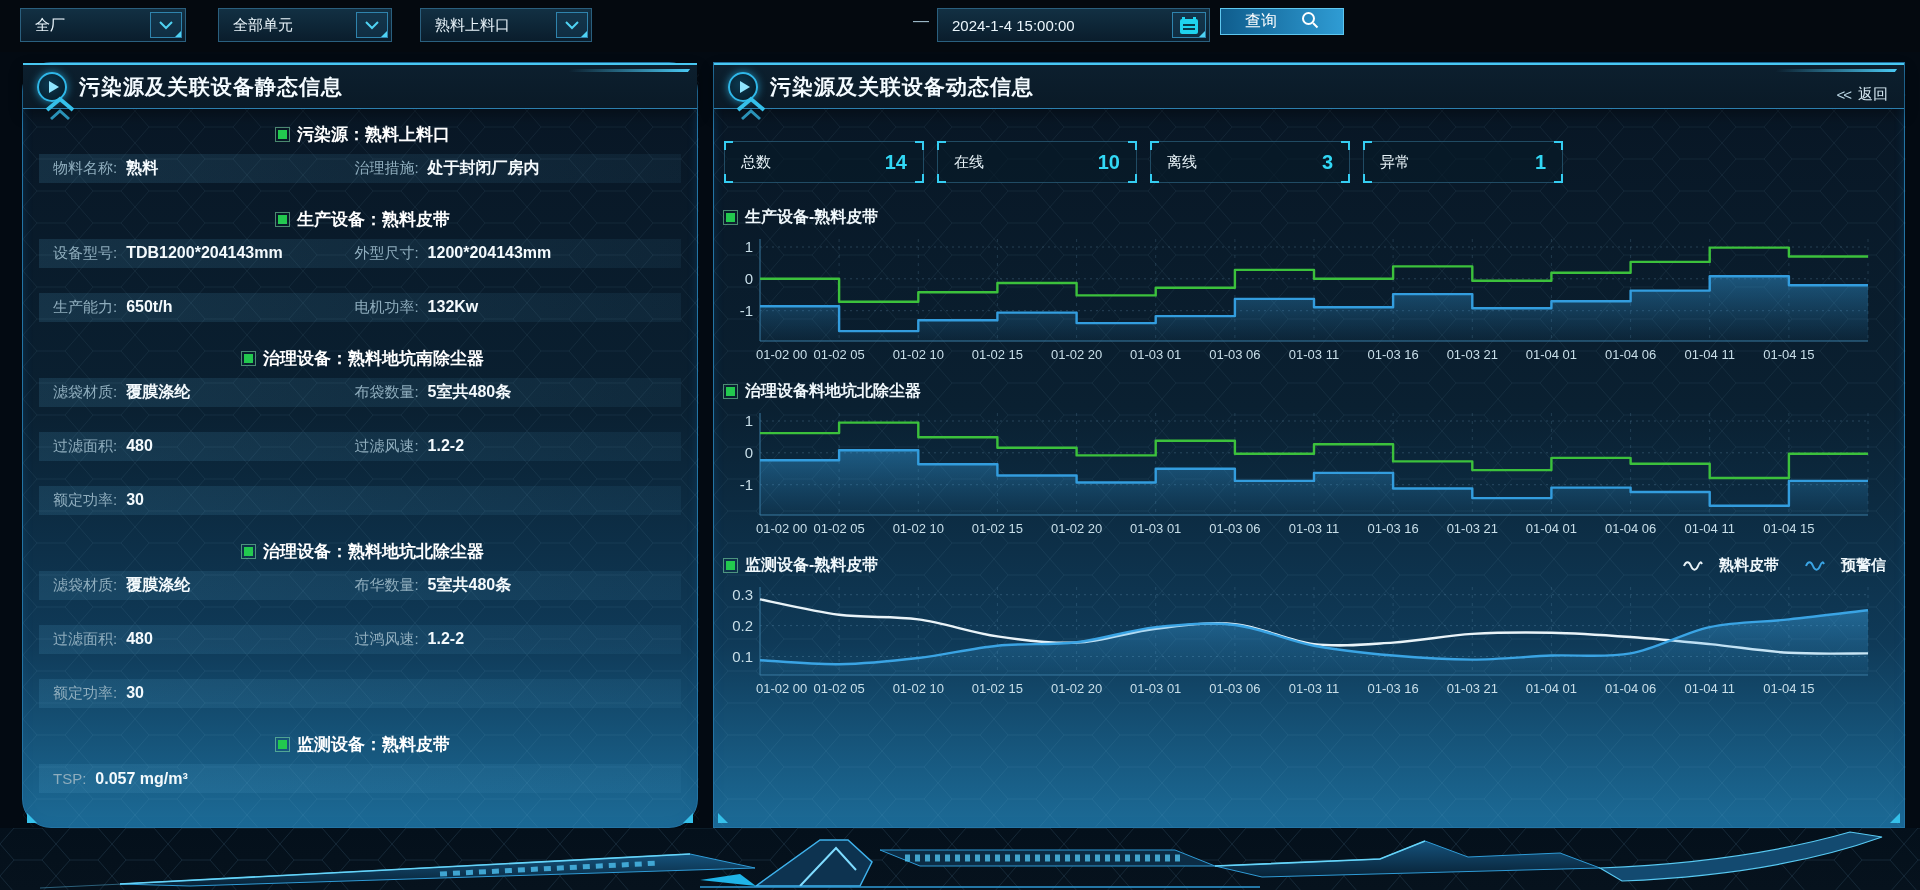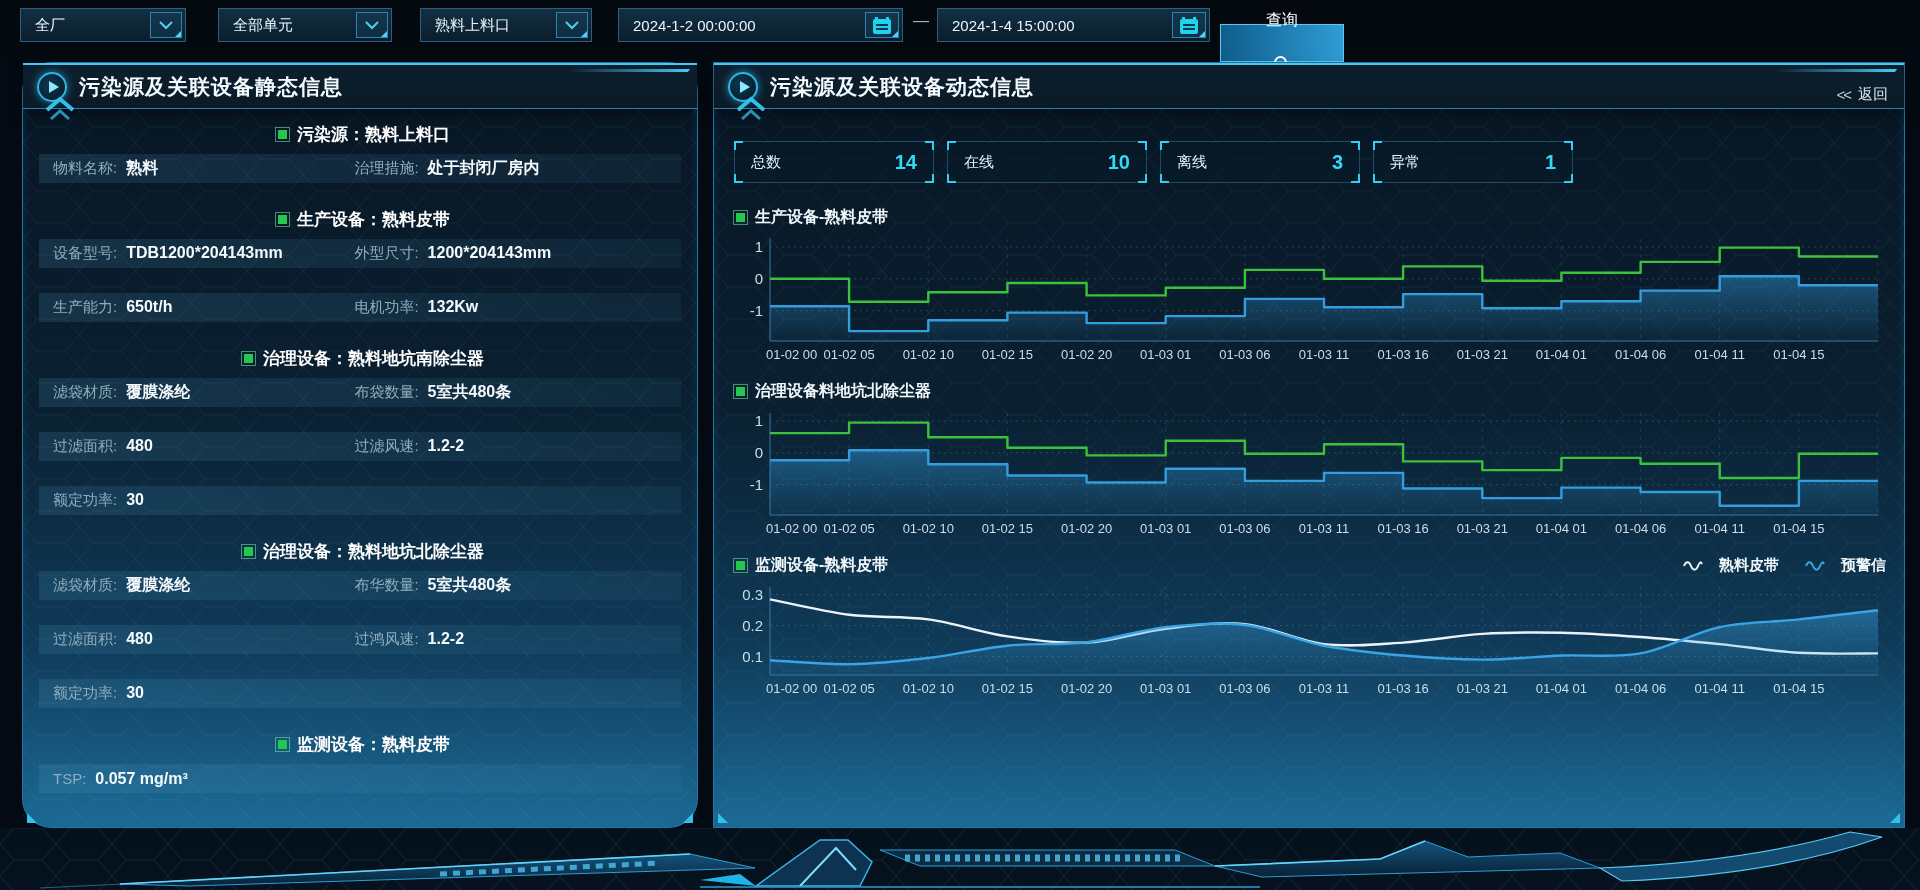--- a/index.html
+++ b/index.html
@@ -12,21 +12,21 @@
 .sel1{left:20px;width:166px;}
 .sel2{left:218px;width:174px;}
 .sel3{left:420px;width:172px;}
 .caret-box{position:absolute;right:3px;top:3px;bottom:3px;width:32px;border:1px solid #2f84ad;background:rgba(22,64,92,.45);display:flex;align-items:center;justify-content:center;}
 .caret-box::after{content:'';position:absolute;right:0;bottom:0;border-right:6px solid #4fd2f2;border-top:6px solid transparent;}
 .date1{left:618px;width:285px;}
 .date2{left:937px;width:273px;}
 .cal-box{position:absolute;right:3px;top:3px;bottom:3px;width:34px;border:1px solid #2f84ad;background:rgba(22,64,92,.45);display:flex;align-items:center;justify-content:center;}
 .cal-box::after{content:'';position:absolute;right:0;bottom:0;border-right:6px solid #4fd2f2;border-top:6px solid transparent;}
 .dash{position:absolute;left:908px;top:12px;width:26px;text-align:center;color:#9fbccb;font-size:16px;}
-.query-btn{position:absolute;left:1220px;top:24px;width:124px;height:38px;border:1px solid #5ec7ef;background:linear-gradient(90deg,#0f5d8d,#2f9cd4);color:#fff;font-size:16px;display:flex;align-items:center;justify-content:center;gap:24px;cursor:pointer;font-family:inherit;flex-direction:column;}
+.query-btn{position:absolute;left:1220px;top:8px;width:124px;height:27px;border:1px solid #5ec7ef;background:linear-gradient(90deg,#0f5d8d,#2f9cd4);color:#fff;font-size:16px;display:flex;align-items:center;justify-content:center;gap:24px;cursor:pointer;font-family:inherit;}
 
 
 .panel{position:absolute;top:62px;height:766px;border:1px solid #2374a4;background:linear-gradient(180deg,#081523 0%,#0a2031 45%,#0f3a58 76%,#1c6b97 100%);box-shadow:0 0 10px rgba(20,90,140,.35) inset;}
 .panel-left{left:22px;width:676px;border-radius:29px;}
 .panel-right{left:713px;width:1192px;}
 .panel::before{content:'';position:absolute;left:4px;bottom:4px;border-left:10px solid #35c0ea;border-top:10px solid transparent;}
 .panel::after{content:'';position:absolute;right:4px;bottom:4px;border-right:10px solid #35c0ea;border-top:10px solid transparent;}
 .hexbg{position:absolute;left:0;right:0;bottom:0;opacity:.07;pointer-events:none;}
 
 .panel-header{position:relative;height:46px;background:linear-gradient(180deg,#0c1f2e,#0a1a27);border-top:2px solid #49c8f2;border-bottom:1px solid #2c7fae;display:flex;align-items:center;padding-left:14px;box-shadow:0 6px 12px rgba(0,0,0,.35);}
@@ -43,21 +43,21 @@
 .left-content{padding:0 16px;}
 .sec-title{display:flex;align-items:center;gap:10px;margin:14px 0 8px 8px;font-size:17px;font-weight:bold;color:#fff;justify-content:center;}
 .bullet{width:9px;height:9px;background:#22c94e;outline:1px solid rgba(130,230,170,.55);outline-offset:2px;display:inline-block;flex:none;}
 .kv-row{display:flex;align-items:center;min-height:29px;margin-bottom:25px;padding-left:14px;background:linear-gradient(90deg,rgba(80,160,200,.17),rgba(80,160,200,.08));}
 .kv{flex:0 0 52%;display:flex;align-items:baseline;gap:9px;}
 .kv:first-child{flex:0 0 48%;}
 .kv .k{color:#8fadbd;font-size:15px;white-space:nowrap;}
 .kv .v{color:#f4fafd;font-weight:bold;font-size:16px;}
 
 
-.right-content{padding:0 16px 0 20px;position:relative;}
+.right-content{padding:0 16px 0 10px;position:relative;}
 .stats-row{display:flex;gap:13px;margin-top:32px;}
 .stat{position:relative;width:200px;height:42px;border:1px solid rgba(70,150,190,.4);background:rgba(7,26,40,.6);display:flex;align-items:center;justify-content:space-between;padding:0 16px;}
 .stat .c{position:absolute;width:9px;height:9px;border:0 solid #35cdf2;}
 .stat .tl{left:-1px;top:-1px;border-top-width:2px;border-left-width:2px;}
 .stat .tr{right:-1px;top:-1px;border-top-width:2px;border-right-width:2px;}
 .stat .bl{left:-1px;bottom:-1px;border-bottom-width:2px;border-left-width:2px;}
 .stat .br{right:-1px;bottom:-1px;border-bottom-width:2px;border-right-width:2px;}
 .stat .sl{font-size:15px;color:#e8f3f8;}
 .stat .sv{font-size:20px;font-weight:bold;color:#32d8f5;}
 
@@ -94,32 +94,20 @@
           <polyline points="1,1 7,7 13,1" fill="none" stroke="#4fd2f2" stroke-width="2"></polyline>
         </svg>
     </span>
   </div>
   <div class="ctl sel3">
     <span>熟料上料口</span>
     <span class="caret-box">
       <svg width="14" height="9">
           <polyline points="1,1 7,7 13,1" fill="none" stroke="#4fd2f2" stroke-width="2"></polyline>
         </svg>
-    </span>
-  </div>
-  <div class="ctl date1">
-    <span>2024-1-2 00:00:00</span>
-    <span class="cal-box">
-      <svg width="20" height="19" viewBox="0 0 20 19">
-        <rect x="3" y="1" width="3" height="4" fill="#1fd3ee"></rect>
-          <rect x="14" y="1" width="3" height="4" fill="#1fd3ee"></rect>
-        <rect x="1" y="3" width="18" height="15" rx="2" fill="#1fd3ee"></rect>
-        <rect x="4" y="8" width="12" height="2" fill="#073a4a"></rect>
-          <rect x="4" y="12" width="12" height="2" fill="#073a4a"></rect>
-      </svg>
     </span>
   </div>
   <span class="dash">—</span>
   <div class="ctl date2">
     <span>2024-1-4 15:00:00</span>
     <span class="cal-box">
       <svg width="20" height="19" viewBox="0 0 20 19">
         <rect x="3" y="1" width="3" height="4" fill="#1fd3ee"></rect>
           <rect x="14" y="1" width="3" height="4" fill="#1fd3ee"></rect>
         <rect x="1" y="3" width="18" height="15" rx="2" fill="#1fd3ee"></rect>

